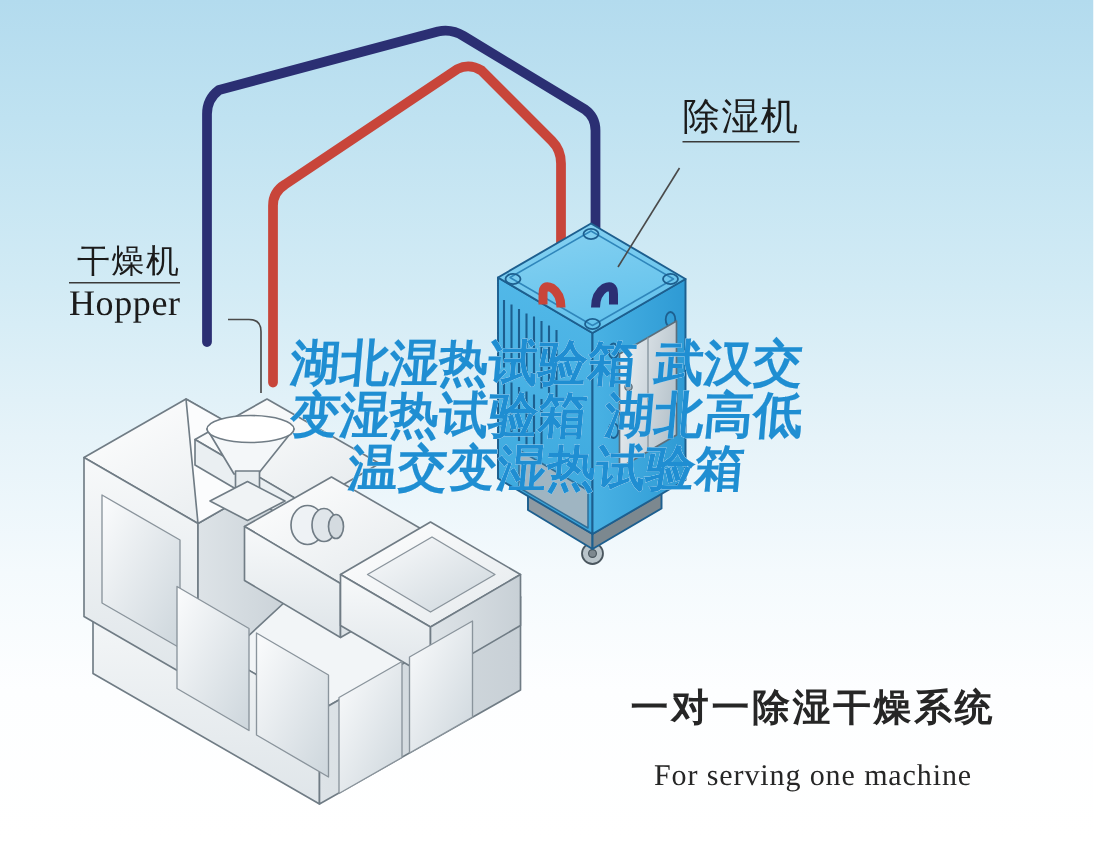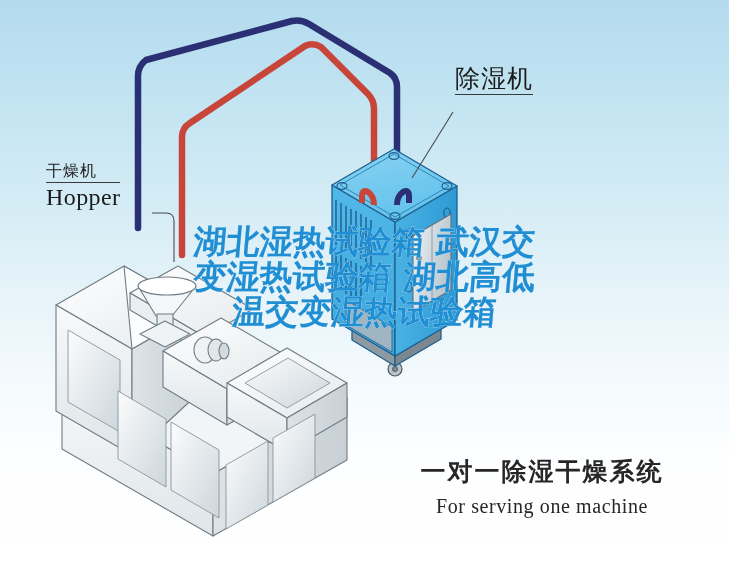--- a/index.html
+++ b/index.html
@@ -4,37 +4,37 @@
 <style>
   html,body{margin:0;padding:0;background:#fff;}
   body{font-family:"Liberation Sans",sans-serif;}
   #stage{
     position:relative;width:729px;height:561px;overflow:hidden;
     background:linear-gradient(180deg,#b3dbee 0%,#bfe2f1 14%,#d2ebf5 34%,#e6f3f9 52%,#f4fafd 68%,#fdfeff 82%,#ffffff 100%);
   }
   #scene{position:absolute;left:0;top:0;width:729px;height:561px;}
 
   
-  .lbl{position:absolute;text-align:left;color:#1b1b1b;line-height:1;}
+  .lbl{position:absolute;text-align:right;color:#1b1b1b;line-height:1;}
   .lbl .cn{font-family:"Liberation Sans","DejaVu Sans",sans-serif;font-weight:400;letter-spacing:1px;white-space:nowrap;}
   .lbl .rule{height:1px;background:#3a3a3a;margin:3px 0 2px 0;}
   .lbl .en{font-family:"Liberation Serif","DejaVu Serif",serif;white-space:nowrap;}
 
   #lbl-dehum{left:455px;top:66px;}
   #lbl-dehum .cn{font-size:25px;}
   #lbl-dehum .en{font-size:21px;letter-spacing:.4px;}
 
   #lbl-hopper{left:46px;top:163px;}
-  #lbl-hopper .cn{font-size:16px;}
+  #lbl-hopper .cn{font-size:22px;}
   #lbl-hopper .en{font-size:24px;letter-spacing:.4px;}
 
   
   #caption{position:absolute;left:392px;top:455px;width:300px;text-align:center;color:#262626;}
   #caption .cn{font-family:Liberation Mono, monospace;font-size:25px;font-weight:700;letter-spacing:2px;white-space:nowrap;}
-  #caption .en{font-family:"Liberation Serif","DejaVu Serif",serif;font-size:20px;letter-spacing:.6px;margin-top:7px;white-space:nowrap;}
+  #caption .en{font-family:"Liberation Serif","DejaVu Serif",serif;font-size:20px;letter-spacing:.6px;margin-top:18px;white-space:nowrap;}
 
   
   #watermark{
     position:absolute;left:0;top:225px;width:729px;text-align:center;
     pointer-events:none;
   }
   #watermark .wline{
     font-family:"DejaVu Sans","Liberation Sans",sans-serif;
     font-size:33px;font-weight:900;line-height:1.06;
     color:#1f8ed2;

